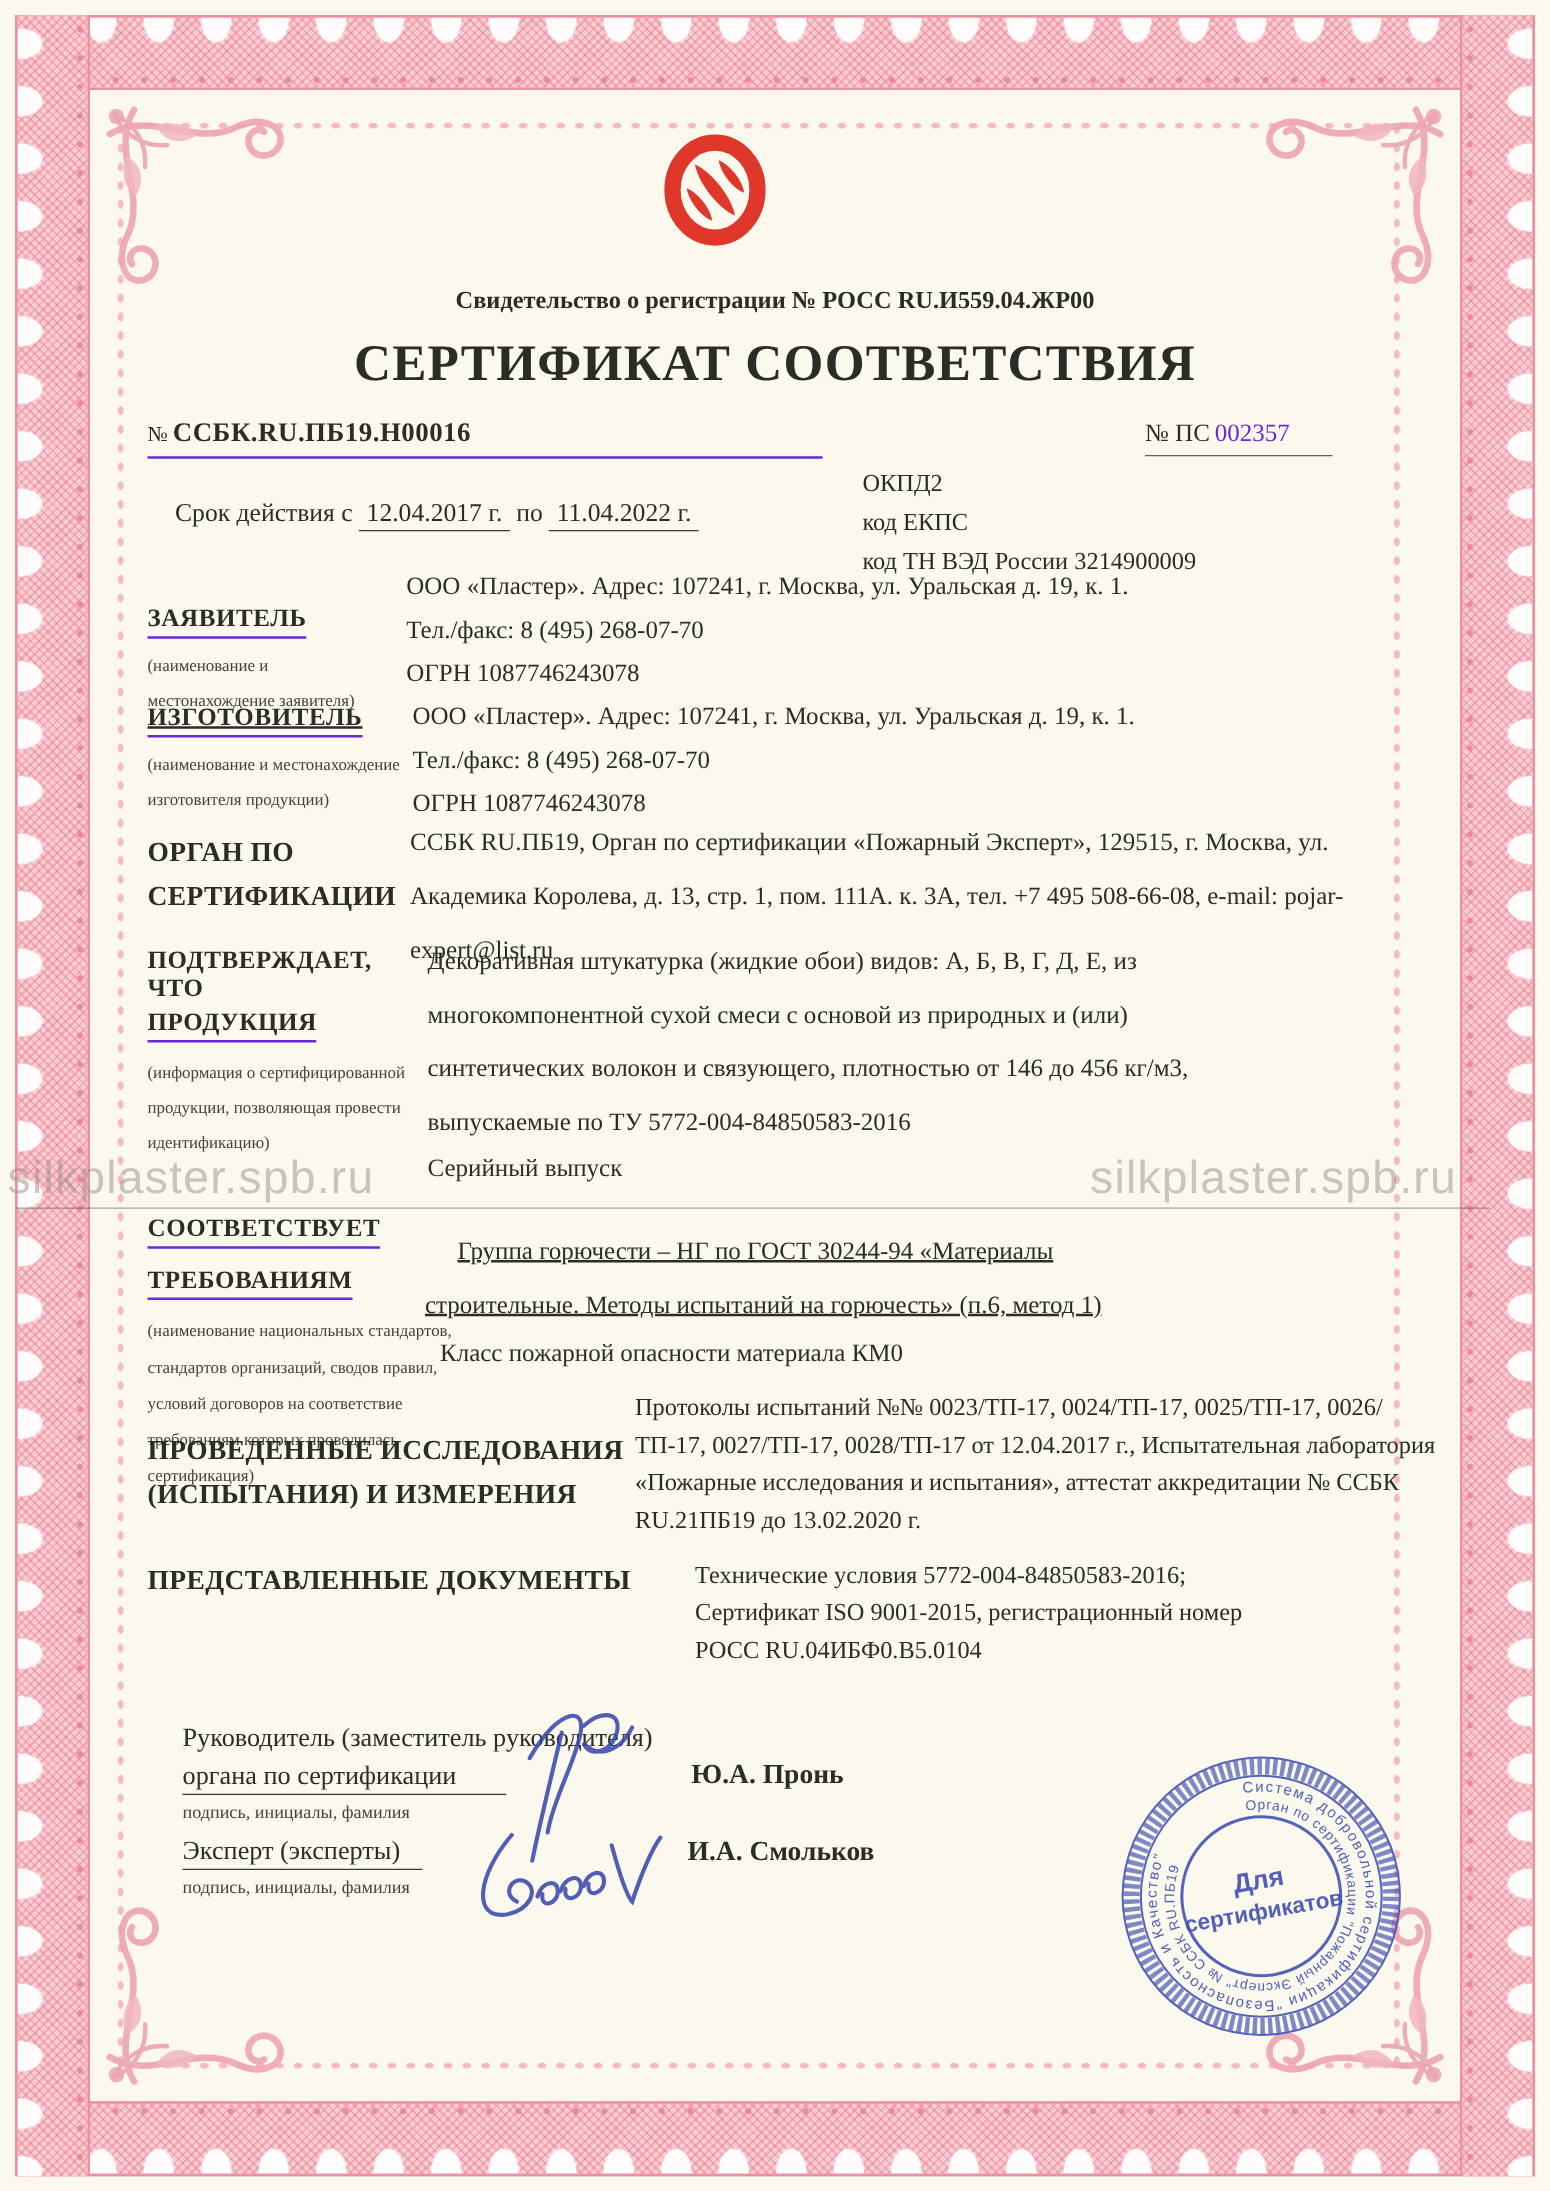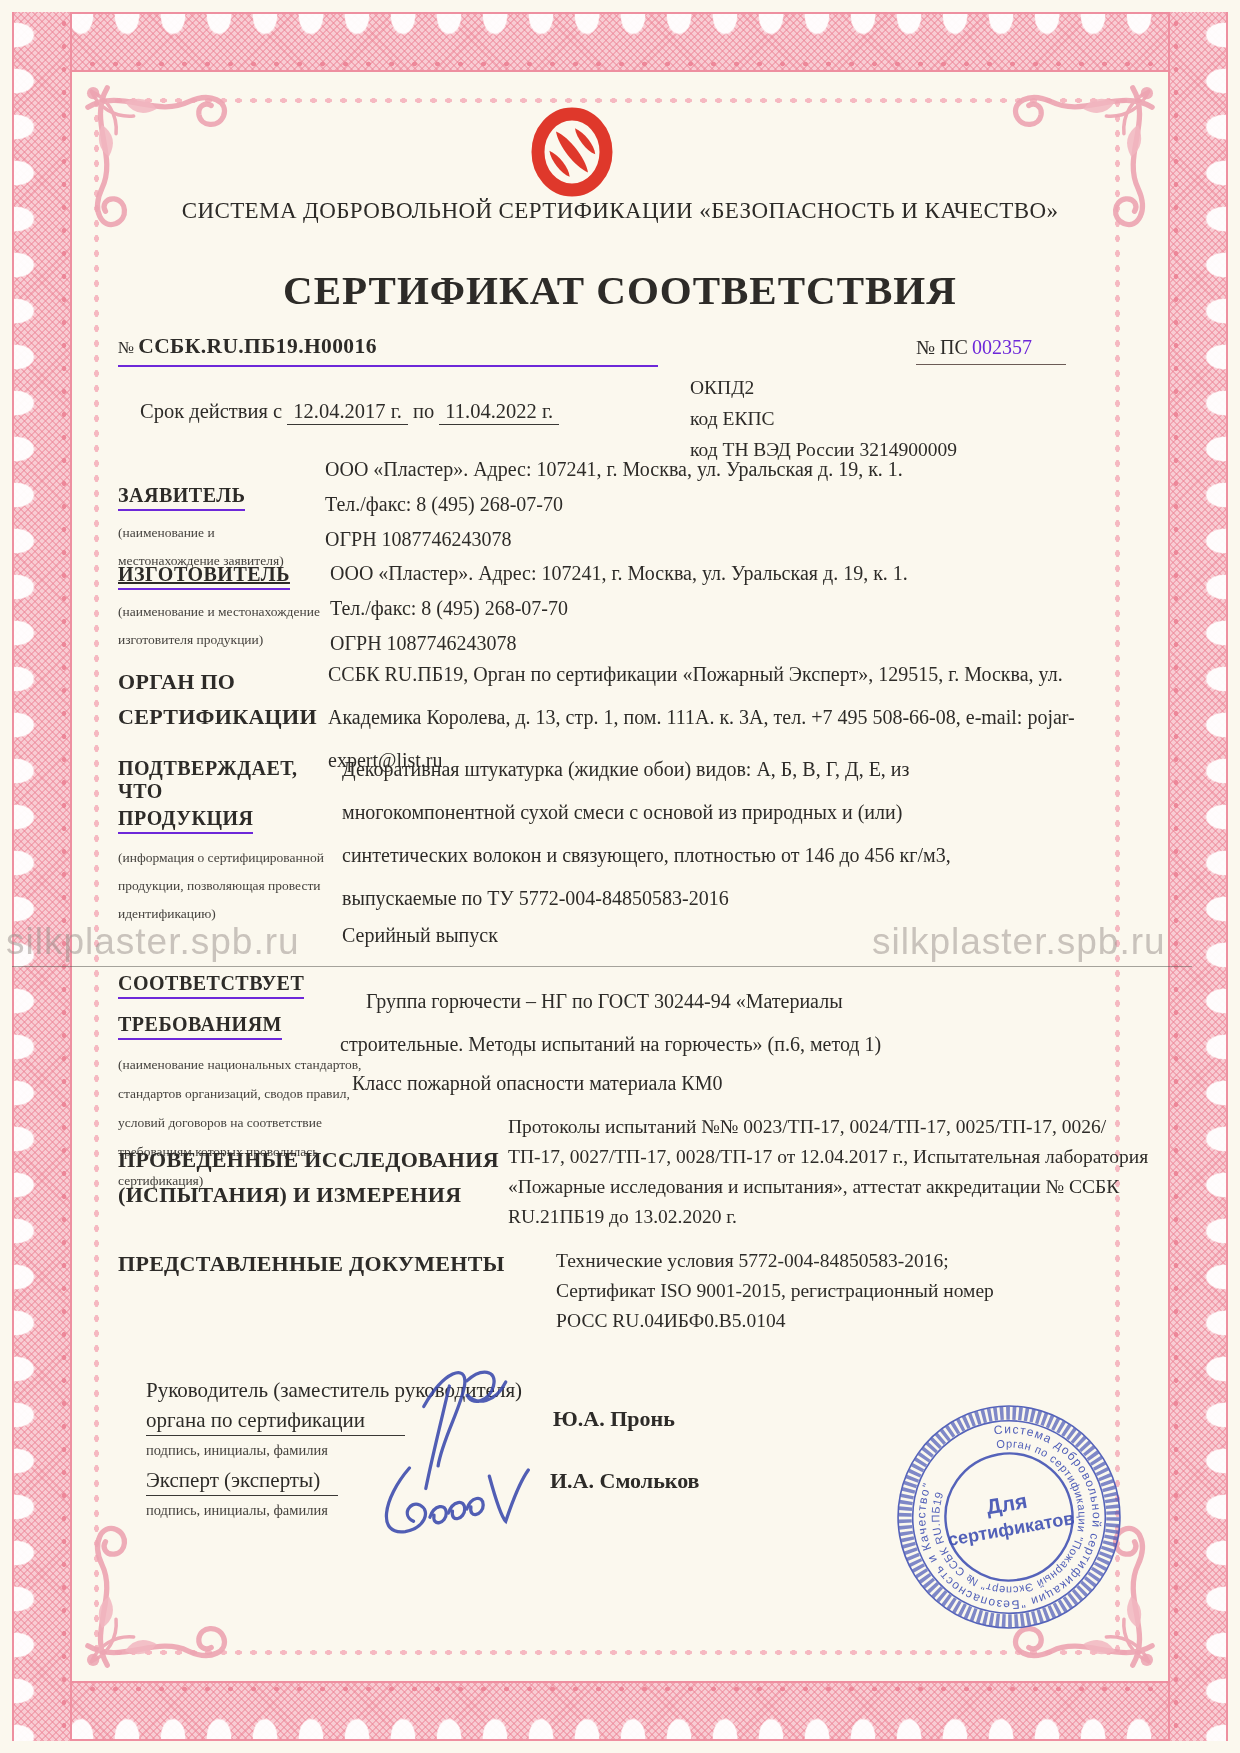--- a/index.html
+++ b/index.html
@@ -136,21 +136,21 @@
 
   <svg class="abs" style="left:530px; top:106px;" width="84" height="92" viewBox="0 0 84 92">
     <ellipse cx="42" cy="46" rx="34" ry="38" fill="none" stroke="#df382b" stroke-width="13"></ellipse>
     <g fill="#df382b" transform="rotate(-38 42 46)">
       <path d="M42 20 C 49 33 49 59 42 72 C 35 59 35 33 42 20 Z"></path>
       <path d="M25 31 C 30 40 30 56 25 64 C 20 56 20 40 25 31 Z"></path>
       <path d="M59 29 C 64 38 64 54 59 62 C 54 54 54 38 59 29 Z"></path>
     </g>
   </svg>
 
-  <div class="abs ctr" style="top:198px; font-size:23px; letter-spacing:.4px;">СИСТЕМА ДОБРОВОЛЬНОЙ СЕРТИФИКАЦИИ «БЕЗОПАСНОСТЬ И КАЧЕСТВО»</div>
+  <div class="abs ctr b" style="top:230px; font-size:19.5px;">Свидетельство о регистрации № РОСС RU.И559.04.ЖР00</div>
   <div class="abs ctr b" style="top:266px; font-size:41px; letter-spacing:1px;">СЕРТИФИКАТ СООТВЕТСТВИЯ</div>
 
   <div class="abs und" style="left:118px; top:334px; width:540px; padding-bottom:6px;">
     <span style="font-size:17px;">№</span>
     <span class="b" style="font-size:21.5px; letter-spacing:.4px;">ССБК.RU.ПБ19.Н00016</span>
   </div>
   <div class="abs" style="left:916px; top:336px; width:150px; padding-bottom:5px; border-bottom:1.5px solid #6b5b56;">
     <span style="font-size:20px;">№ ПС</span>
     <span style="font-size:20px; color:#6d28d9;">002357</span>
   </div>
@@ -204,21 +204,21 @@
   <div class="hairline" style="left:12px; top:966px; width:1180px;"></div>
 
   <div class="watermark" style="left:6px; top:921px;">silkplaster.spb.ru</div>
   <div class="watermark" style="left:872px; top:921px;">silkplaster.spb.ru</div>
 
   <div class="abs" style="left:118px; top:972px; width:260px;">
     <div class="seclabel und" style="display:inline-block; padding-bottom:2px;">СООТВЕТСТВУЕТ</div><br>
     <div class="seclabel und" style="display:inline-block; padding-bottom:2px; margin-top:14px;">ТРЕБОВАНИЯМ</div>
     <div class="smallnote" style="margin-top:10px; width:250px; line-height:29px;">(наименование национальных стандартов, стандартов организаций,  сводов правил, условий договоров на соответствие требованиям которых проводилась сертификация)</div>
   </div>
-  <div class="abs content-p" style="left:340px; top:980px; width:545px; line-height:43px; text-indent:26px;">Группа горючести – НГ по ГОСТ 30244-94 «Материалы строительные. Методы испытаний на горючесть» (п.6, метод 1)</div>
+  <div class="abs content-p" style="left:340px; top:980px; width:545px; line-height:43px; text-indent:26px;text-decoration:underline;">Группа горючести – НГ по ГОСТ 30244-94 «Материалы строительные. Методы испытаний на горючесть» (п.6, метод 1)</div>
   <div class="abs content-p" style="left:352px; top:1072px;">Класс пожарной опасности материала КМ0</div>
 
   <div class="abs" style="left:118px; top:1142px;">
     <div class="biglabel">ПРОВЕДЕННЫЕ ИССЛЕДОВАНИЯ</div>
     <div class="biglabel">(ИСПЫТАНИЯ) И ИЗМЕРЕНИЯ</div>
   </div>
   <div class="abs" style="left:508px; top:1112px; width:645px; font-size:19.5px; line-height:30px;">Протоколы испытаний №№ 0023/ТП-17, 0024/ТП-17, 0025/ТП-17, 0026/ТП-17, 0027/ТП-17, 0028/ТП-17 от 12.04.2017 г., Испытательная лаборатория «Пожарные исследования и испытания», аттестат аккредитации № ССБК RU.21ПБ19 до 13.02.2020 г.</div>
 
   <div class="abs biglabel" style="left:118px; top:1246px;">ПРЕДСТАВЛЕННЫЕ ДОКУМЕНТЫ</div>
   <div class="abs" style="left:508px; top:1246px; width:645px; font-size:19.5px; line-height:30px;margin-left:48px;">

